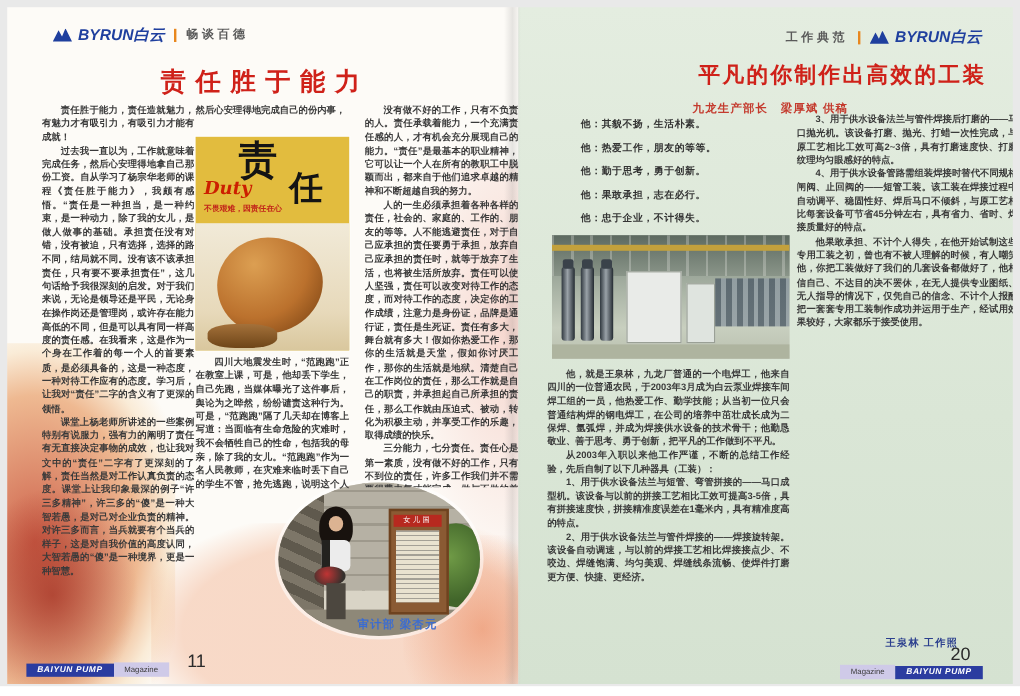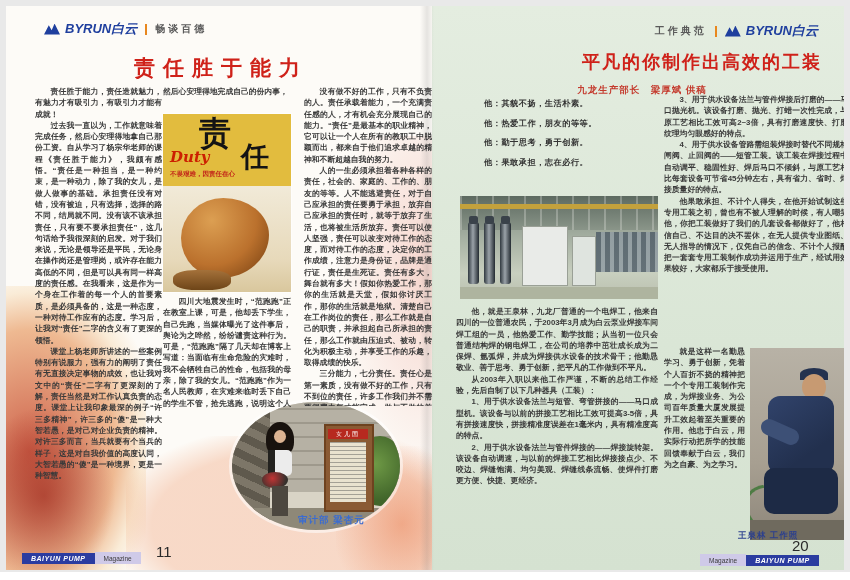--- a/index.html
+++ b/index.html
@@ -228,20 +228,21 @@
       </div>
 
       <div class="title-r">平凡的你制作出高效的工装</div>
       <div class="byline-r">九龙生产部长　梁厚斌 供稿</div>
 
       <div class="intro">
         <div>他：其貌不扬，生活朴素。</div>
         <div>他：热爱工作，朋友的等等。</div>
         <div>他：勤于思考，勇于创新。</div>
         <div>他：果敢承担，志在必行。</div>
+        <div>他：忠于企业，不计得失。</div>
       </div>
 
       <div class="photo-pumps">
         <div class="pp-ceiling"></div>
         <div class="pp-beams"></div>
         <div class="pp-crane"></div>
         <div class="pump" style="left:8px;"></div>
         <div class="pump" style="left:24px;"></div>
         <div class="pump" style="left:40px;"></div>
         <div class="pp-cab"></div>
@@ -256,32 +257,20 @@
         <p>1、用于供水设备法兰与短管、弯管拼接的——马口成型机。该设备与以前的拼接工艺相比工效可提高3-5倍，具有拼接速度快，拼接精准度误差在1毫米内，具有精准度高的特点。</p>
         <p>2、用于供水设备法兰与管件焊接的——焊接旋转架。该设备自动调速，与以前的焊接工艺相比焊接接点少、不咬边、焊缝饱满、均匀美观、焊缝线条流畅、使焊件打磨更方便、快捷、更经济。</p>
       </div>
 
       <div class="tb right-col-r">
         <div class="rc-seg1">
           <p>3、用于供水设备法兰与管件焊接后打磨的——马口抛光机。该设备打磨、抛光、打蜡一次性完成，与原工艺相比工效可高2~3倍，具有打磨速度快、打磨纹理均匀眼感好的特点。</p>
           <p>4、用于供水设备管路需组装焊接时替代不同规格闸阀、止回阀的——短管工装。该工装在焊接过程中自动调平、稳固性好、焊后马口不倾斜，与原工艺相比每套设备可节省45分钟左右，具有省力、省时、焊接质量好的特点。</p>
           <p>他果敢承担、不计个人得失，在他开始试制这些专用工装之初，曾也有不被人理解的时候，有人嘲笑他，你把工装做好了我们的几套设备都做好了，他相信自己、不达目的决不罢休，在无人提供专业图纸、无人指导的情况下，仅凭自己的信念、不计个人报酬把一套套专用工装制作成功并运用于生产，经试用效果较好，大家都乐于接受使用。</p>
         </div>
-        <div>
-          <span class="worker">
-            <span class="wk-hose"></span>
-            <span class="wk-cap"></span>
-            <span class="wk-head"></span>
-            <span class="wk-body"></span>
-            <span class="wk-arm"></span>
-            <span class="wk-legs"></span>
-            <span class="wk-floor"></span>
-          </span>
-          <p>就是这样一名勤恳学习、勇于创新，凭着个人百折不挠的精神把一个个专用工装制作完成，为焊接业务、为公司百年质量大厦发展提升工效起着至关重要的作用。他忠于白云，用实际行动把所学的技能回馈奉献于白云，我们为之自豪、为之学习。</p>
-        </div>
       </div>
 
       <div class="caption-r">王泉林 工作照</div>
 
       <div class="pagenum" style="left:360px;top:531px;">20</div>
       <div class="footer" style="left:268px;top:548px;">
         <span class="fb-mag">Magazine</span>
         <span class="fb-blue">BAIYUN PUMP</span>
       </div>
     </div>

